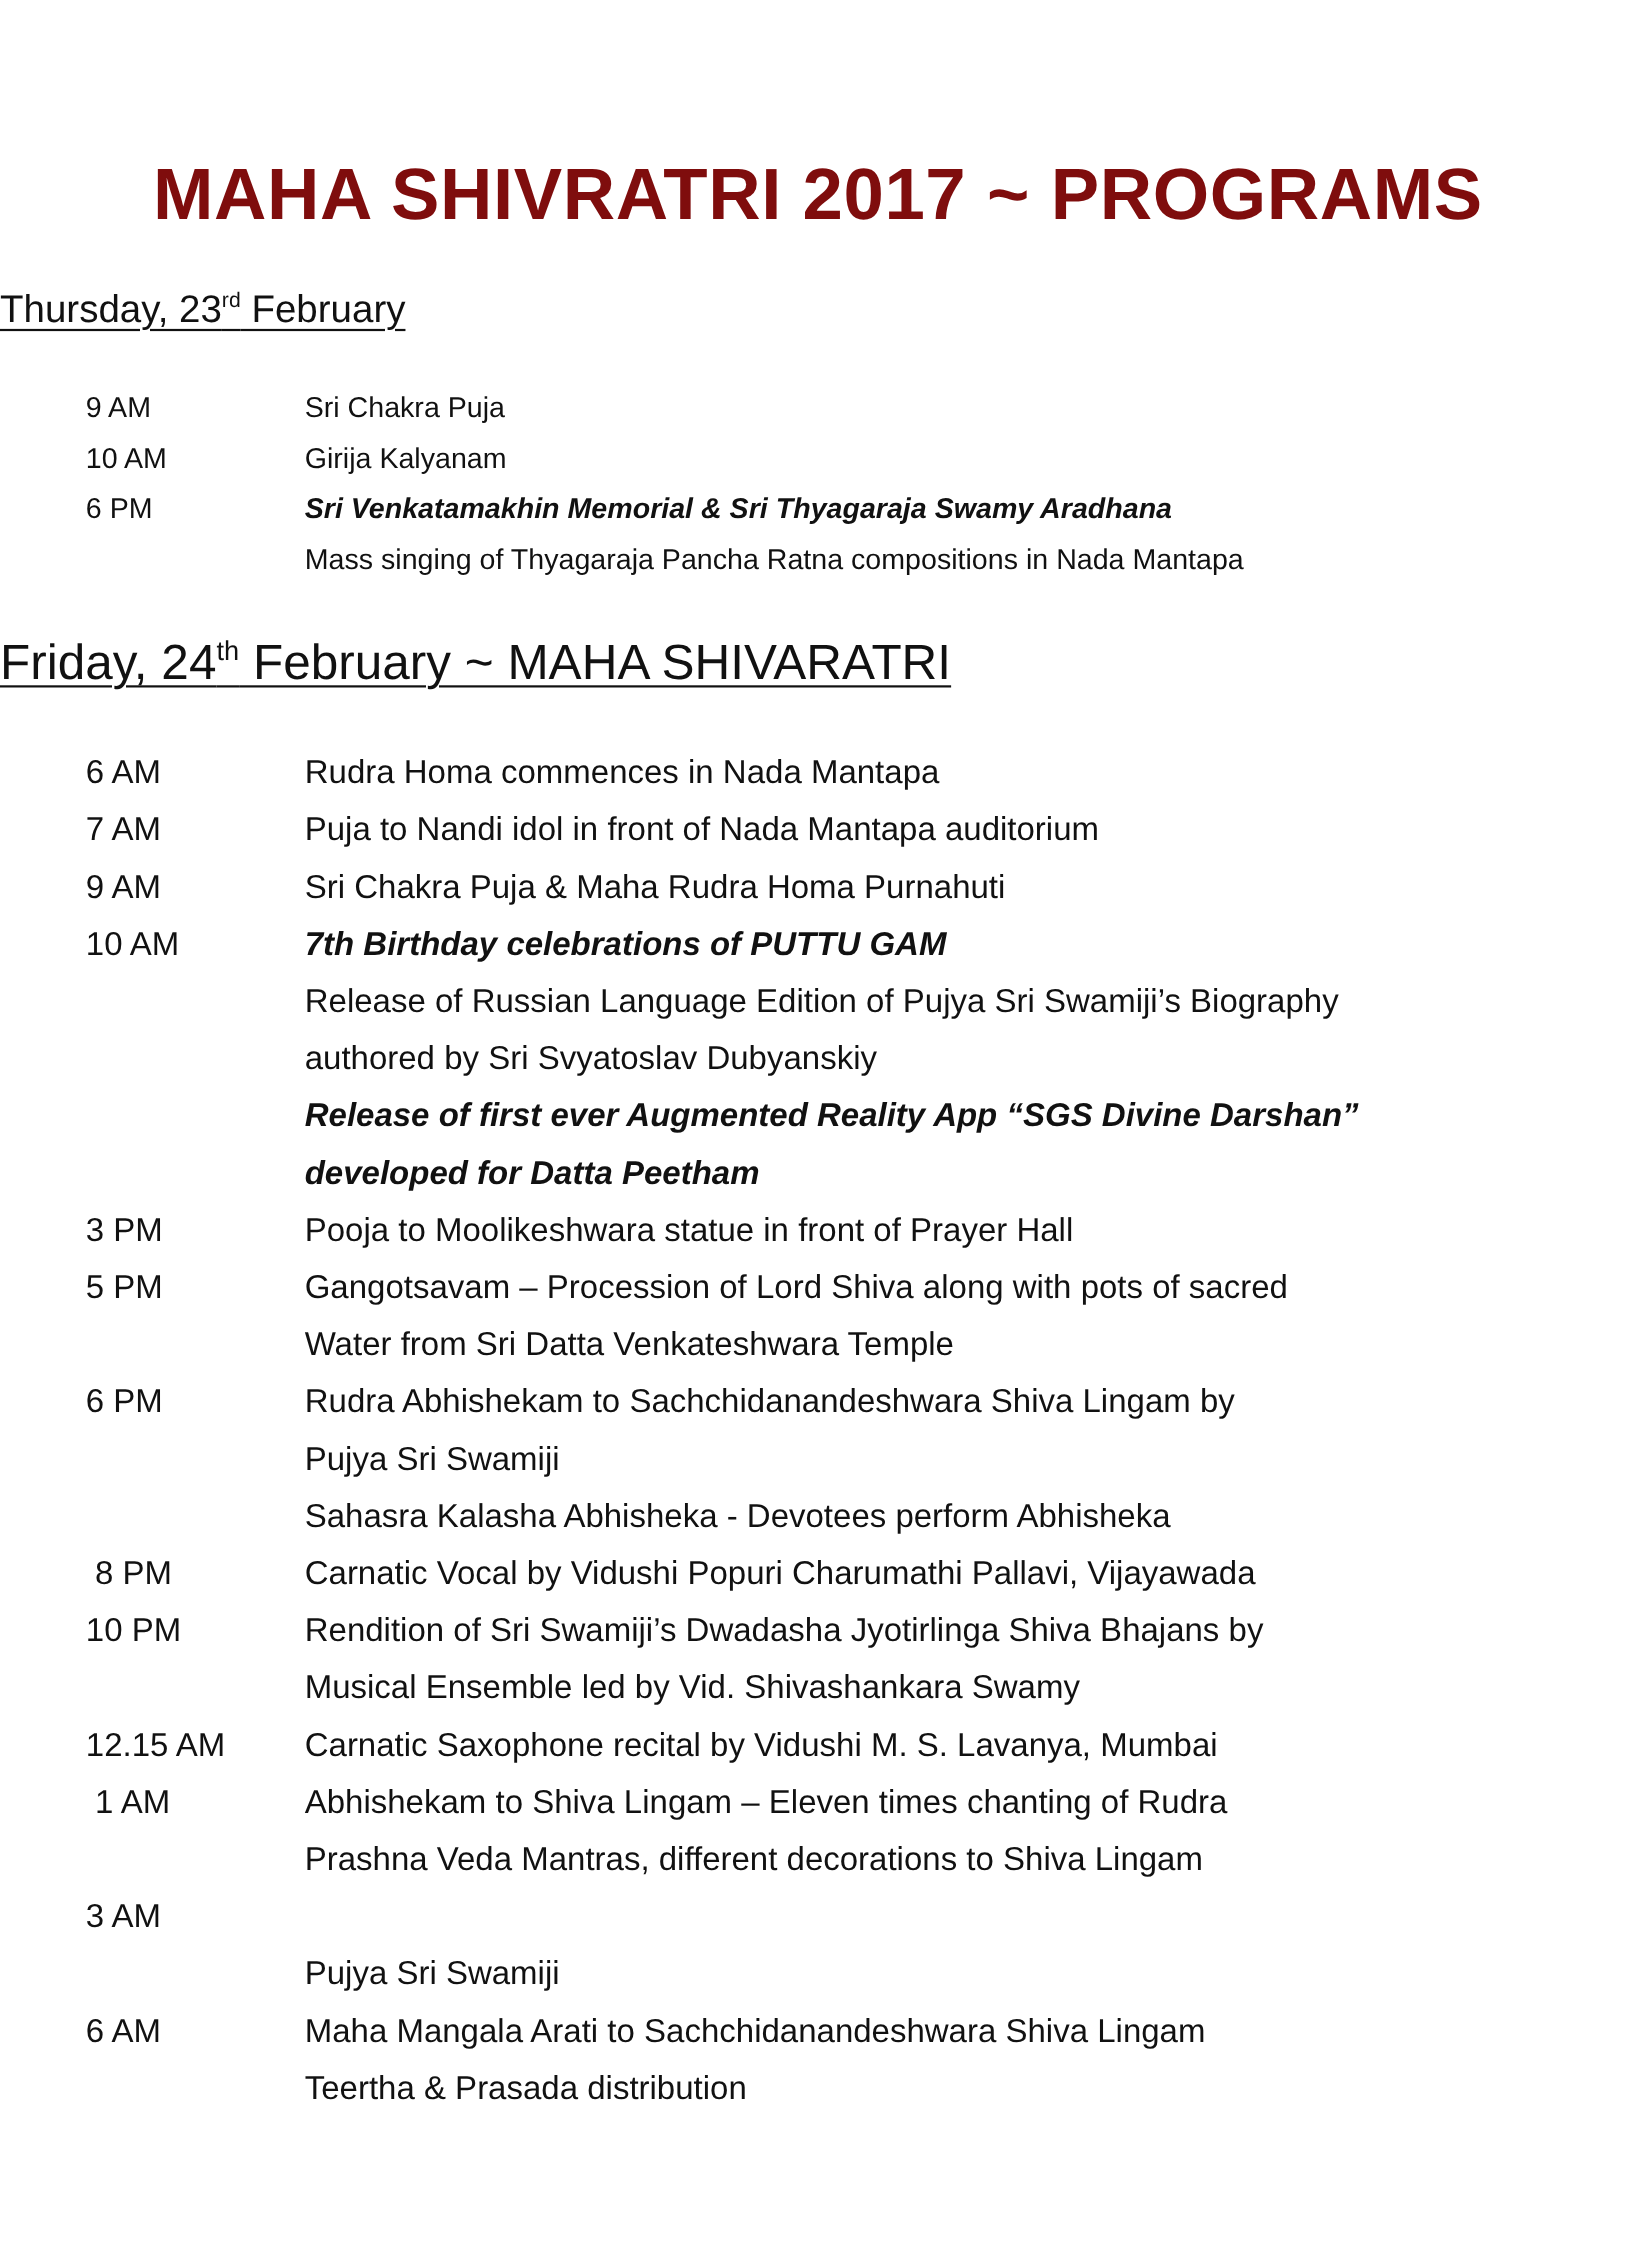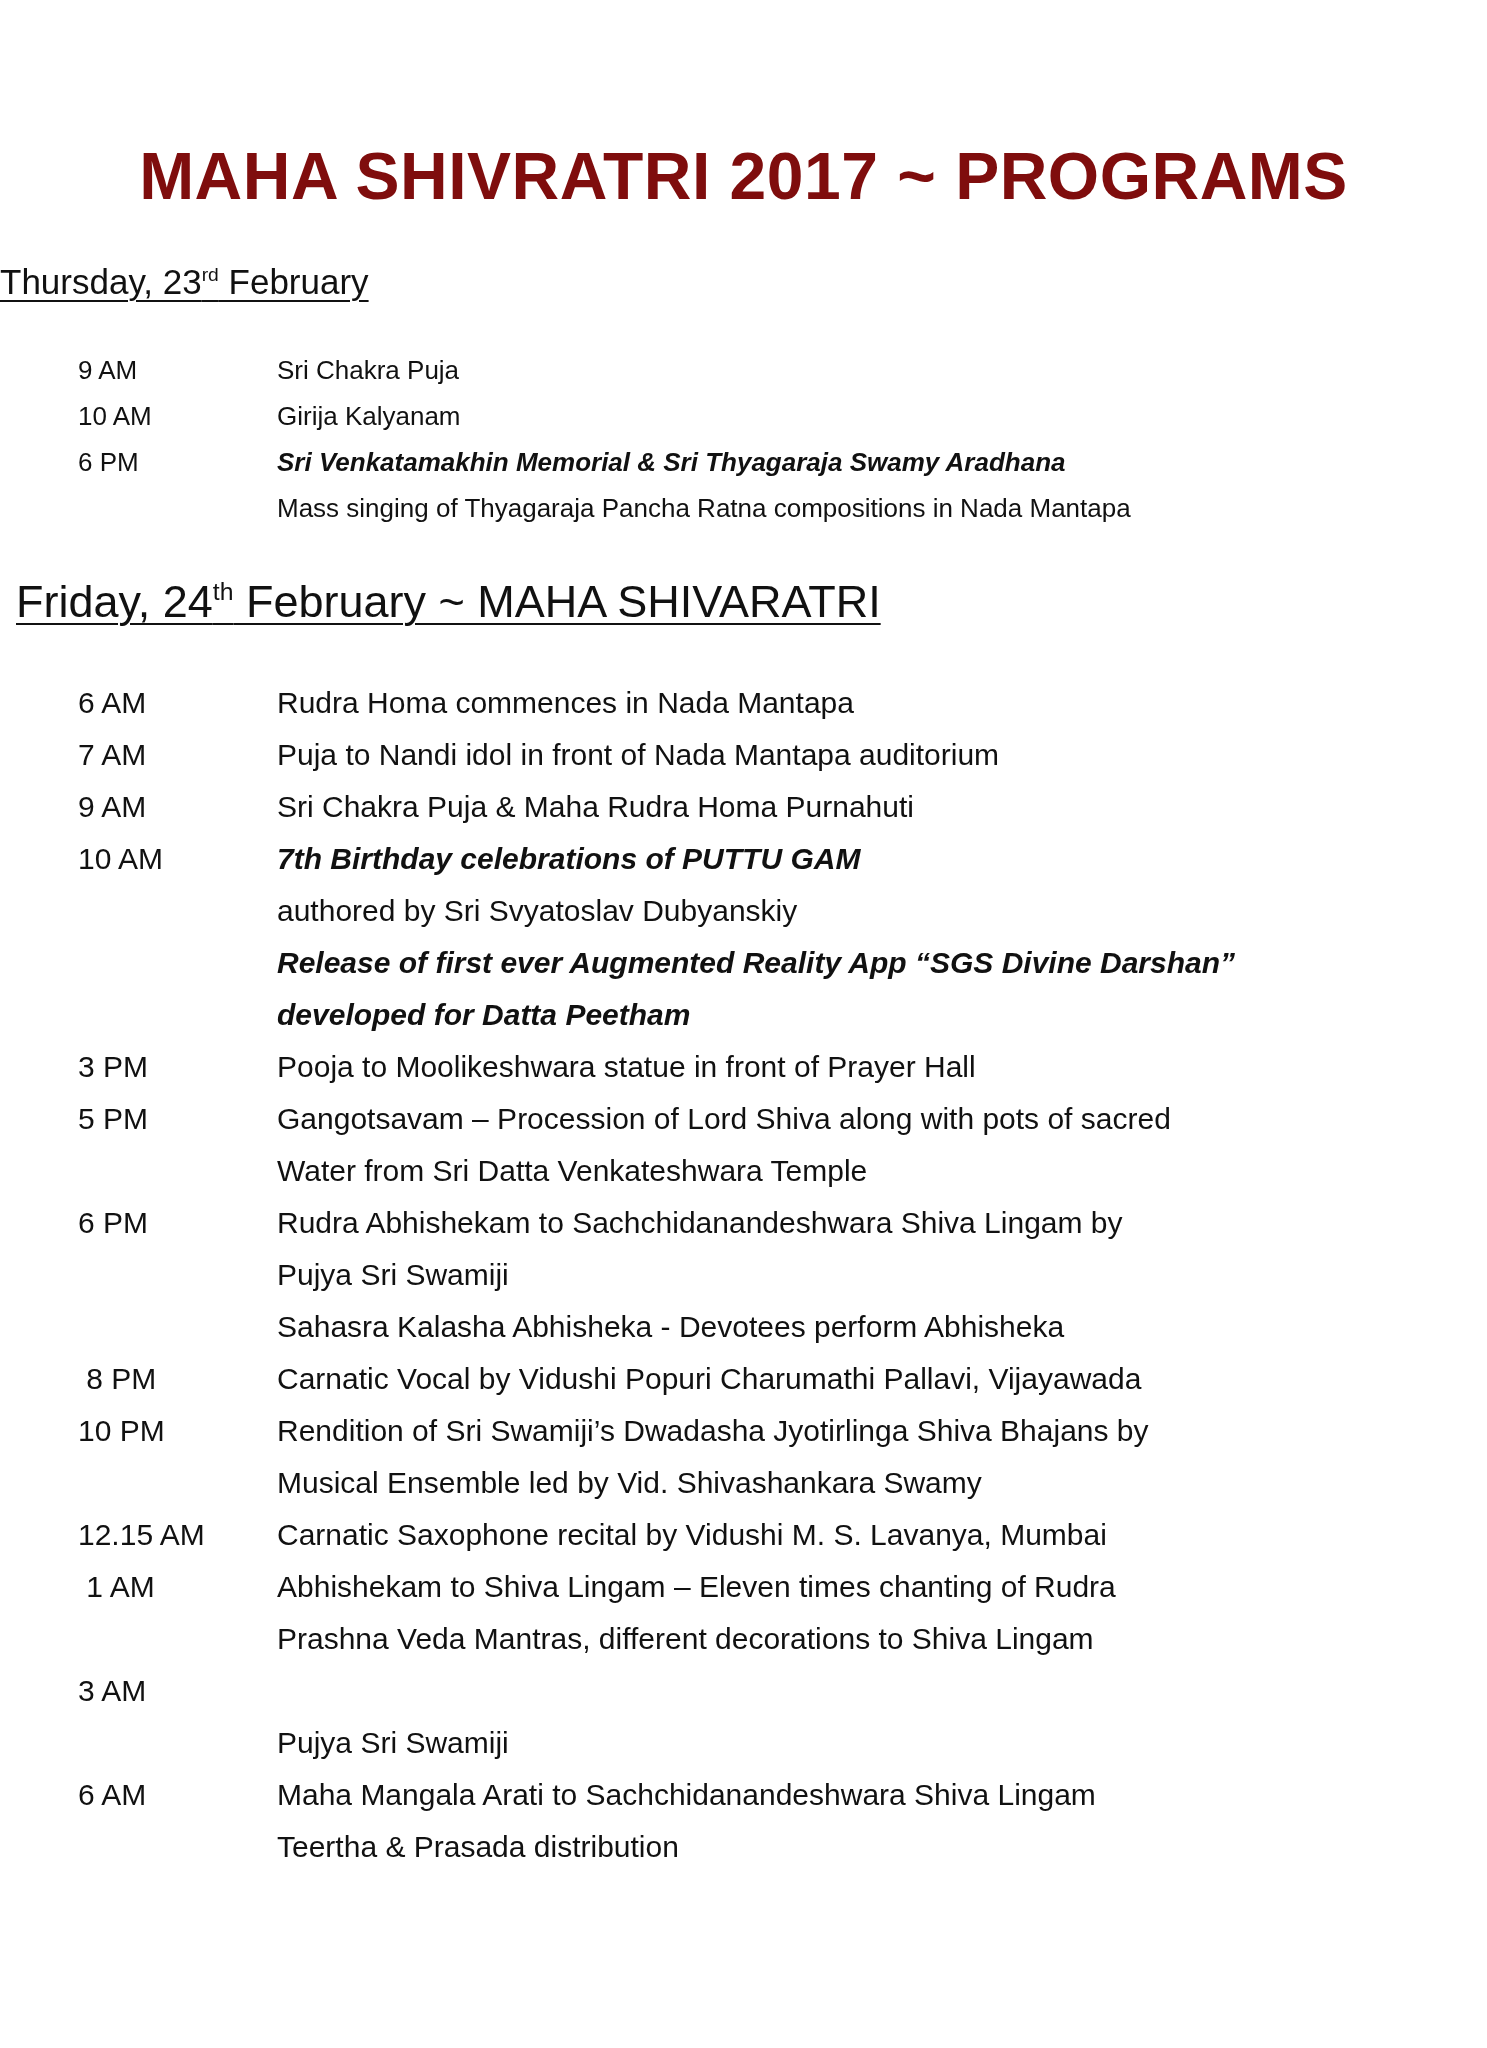--- a/index.html
+++ b/index.html
@@ -4,21 +4,21 @@
 <style>
   html, body { margin: 0; padding: 0; background: #ffffff; }
   body { width: 1487px; height: 2048px; position: relative; overflow: hidden;
          font-family: "Liberation Sans", "DejaVu Sans", sans-serif; color: #111111; }
   .title { position: absolute; left: 0; width: 1487px; top: 92px; text-align: center;
            font-size: 66px; font-weight: bold; color: #7f0d0d; letter-spacing: 0.5px; line-height: 80px; }
   .day-head { position: absolute; left: 0; width: 1199px; text-align: left; color: #111; }
   .day-head span.u { text-decoration: underline; text-decoration-thickness: 2px; text-underline-offset: 6px; }
   .day-head sup { font-size: 55%; vertical-align: 0.7em; line-height: 0; }
   #day1-head { top: 258px; font-size: 35px; line-height: 48px; }
-  #day2-head { top: 572px; font-size: 45px; line-height: 60px; padding-left: 16px; }
+  #day2-head { top: 572px; font-size: 45px; line-height: 60px; }
   .sched { position: absolute; left: 0; width: 1487px; }
   .row { position: relative; }
   .time { position: absolute; left: 78px; white-space: pre; }
   .event { position: absolute; left: 277px; white-space: nowrap; }
   .bold { font-weight: bold; font-style: italic; }
   #day1 { top: 352px; font-size: 26px; }
   #day1 .row { height: 46px; line-height: 36px; }
   #day2 { top: 682px; font-size: 30px; }
   #day2 .row { height: 52px; line-height: 42px; padding-left: 16px; }
 </style>
@@ -63,20 +63,24 @@
       <span class="time">7 AM</span>
       <span class="event">Puja to Nandi idol in front of Nada Mantapa auditorium</span>
     </div>
     <div class="row">
       <span class="time">9 AM</span>
       <span class="event">Sri Chakra Puja &amp; Maha Rudra Homa Purnahuti</span>
     </div>
     <div class="row">
       <span class="time">10 AM</span>
       <span class="event bold">7th Birthday celebrations of PUTTU GAM</span>
+    </div>
+    <div class="row">
+      <span class="time"></span>
+      <span class="event">Release of Russian Language Edition of Pujya Sri Swamiji’s Biography</span>
     </div>
     <div class="row">
       <span class="time"></span>
       <span class="event">authored by Sri Svyatoslav Dubyanskiy</span>
     </div>
     <div class="row">
       <span class="time"></span>
       <span class="event bold">Release of first ever Augmented Reality App “SGS Divine Darshan”</span>
     </div>
     <div class="row">

